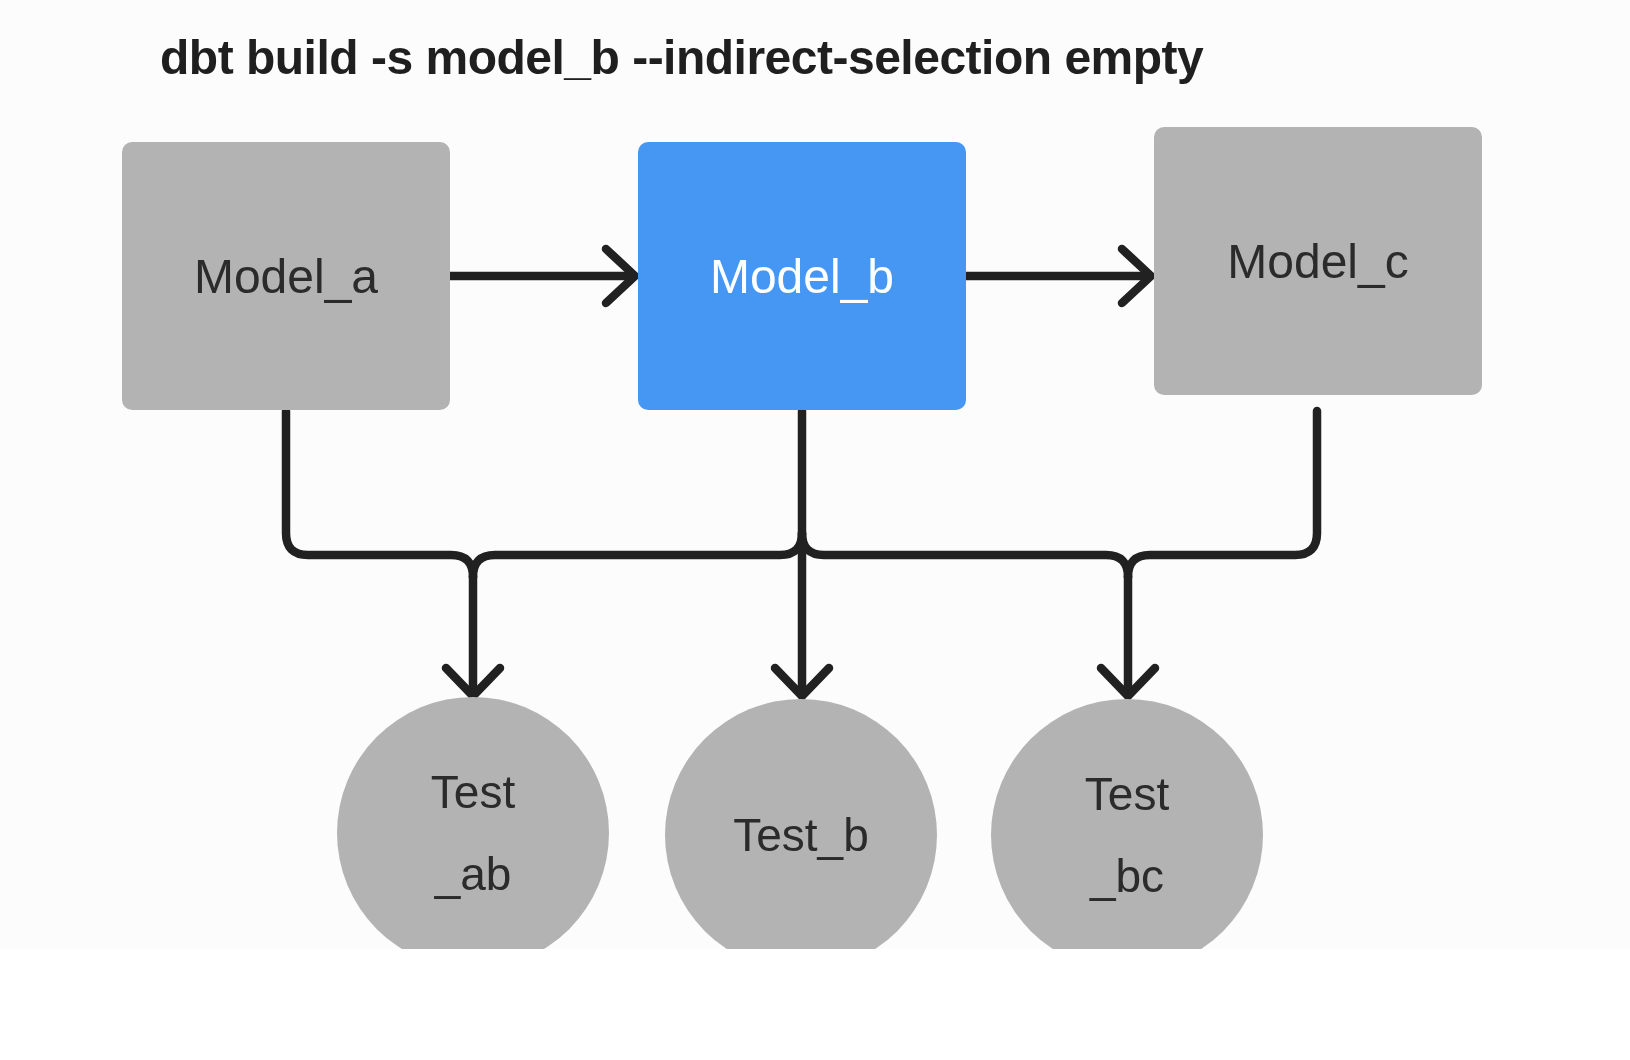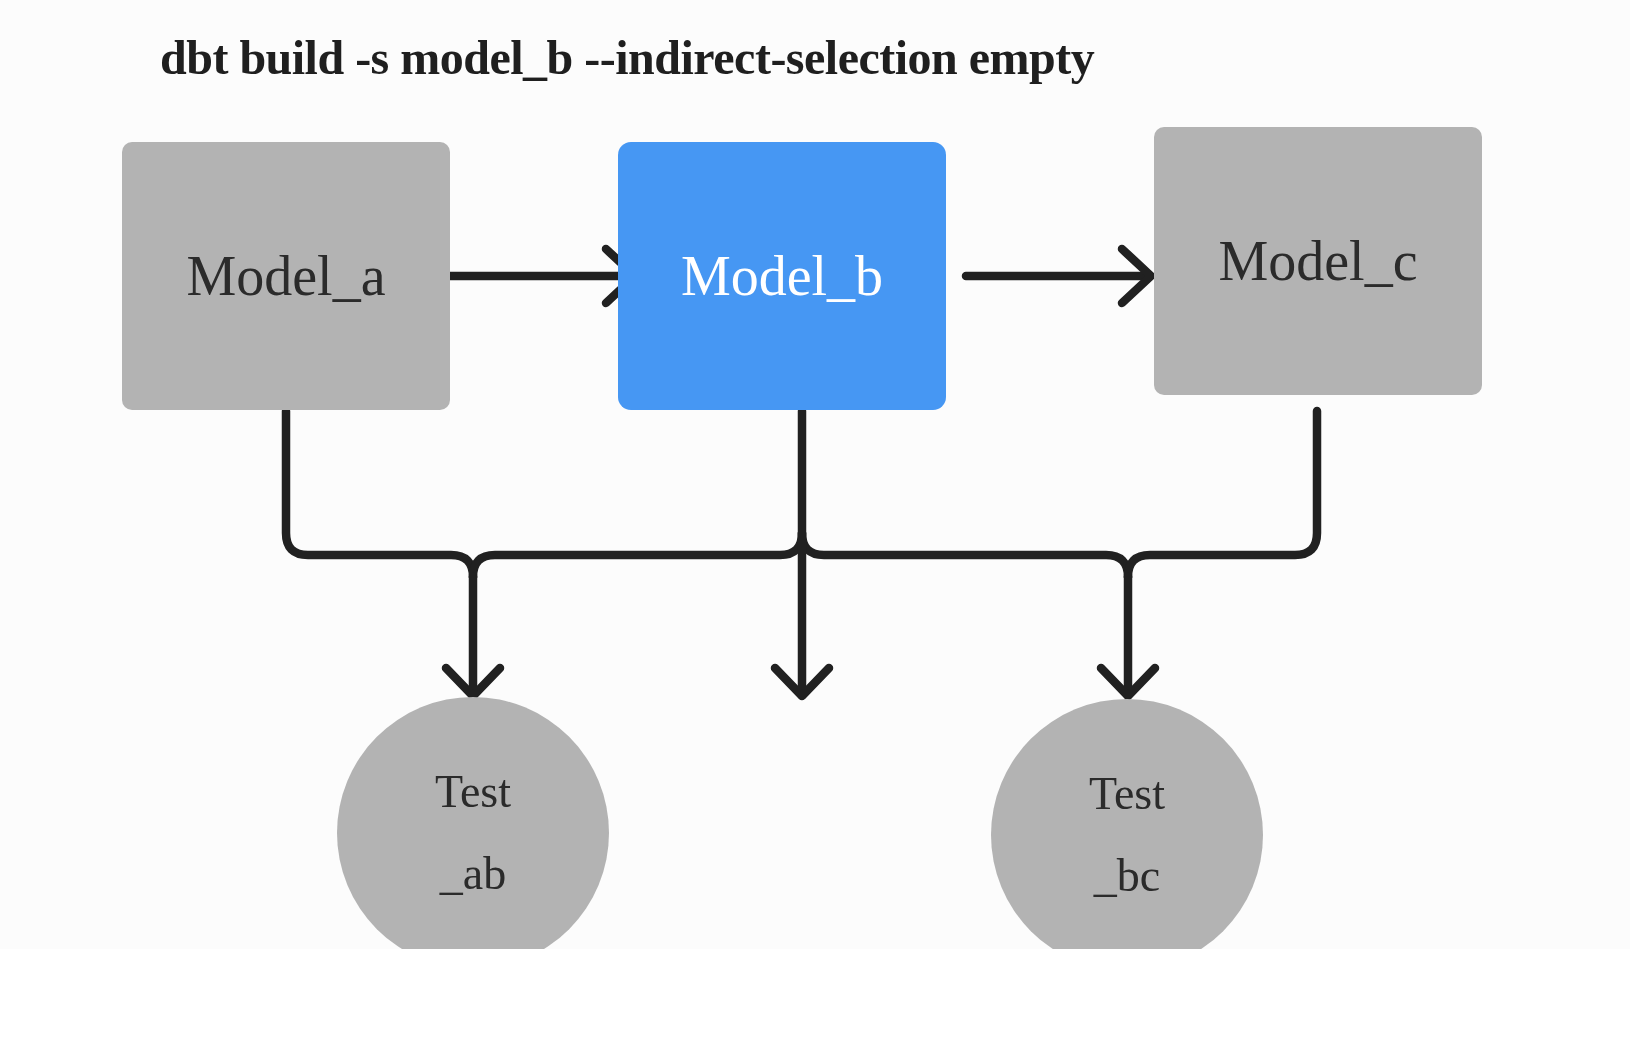--- a/index.html
+++ b/index.html
@@ -2,21 +2,21 @@
 <html><head>
 <meta charset="utf-8">
 <style>
   html, body { margin: 0; padding: 0; background: #fff; }
   .canvas {
     position: relative;
     width: 1630px;
     height: 949px;
     background: var(--bg, #fcfcfc);
     overflow: hidden;
-    font-family: Liberation Serif, serif;
+    font-family: Liberation Sans, sans-serif;
   }
   .title {
     position: absolute;
     left: 160px;
     top: 30px;
     font-size: 48px;
     font-weight: 600;
     letter-spacing: -0.5px;
     color: var(--title-color, #1f1f1f);
     white-space: nowrap;
@@ -36,37 +36,37 @@
     align-items: center;
     justify-content: center;
     text-align: center;
   }
   .node-model {
     width: 328px;
     height: 268px;
     border-radius: 10px;
     background: var(--node-gray, #b3b3b3);
     color: var(--label-dark, #2b2b2b);
-    font-size: 56px;
+    font-size: 48px;
   }
   .node-model.selected {
     background: var(--node-blue, #4697f3);
     color: var(--label-light, #ffffff);
   }
   .node-test {
     width: 272px;
     height: 272px;
     border-radius: 50%;
     background: var(--node-gray, #b3b3b3);
     color: var(--label-dark, #2b2b2b);
     font-size: 46px;
     line-height: 82px;
   }
   #model-a { left: 122px; top: 142px; }
-  #model-b { left: 618px; top: 142px; border-radius: 13px; }
+  #model-b { left: 638px; top: 142px; }
   #model-c { left: 1154px; top: 127px; }
   #test-ab { left: 337px; top: 697px; }
   #test-b  { left: 665px; top: 699px; }
   #test-bc { left: 991px; top: 699px; }
 </style>
 </head>
 <body>
 
 <div class="canvas" style="--bg: #fcfcfc; --node-gray: #b3b3b3; --node-blue: #4697f3; --edge: #212121; --label-dark: #2b2b2b; --label-light: #ffffff; --title-color: #1f1f1f;">
 
@@ -126,19 +126,22 @@
 
   <div id="model-c" class="node node-model">
     <span>Model_c</span>
   </div>
 
   <div id="test-ab" class="node node-test">
     <span>Test</span>
     <span>_ab</span>
   </div>
 
+  <div id="test-b" class="node node-test">
+    <span>Test_b</span>
+  </div>
 
   <div id="test-bc" class="node node-test">
     <span>Test</span>
     <span>_bc</span>
   </div>
 
 </div>
 
 </body></html>

